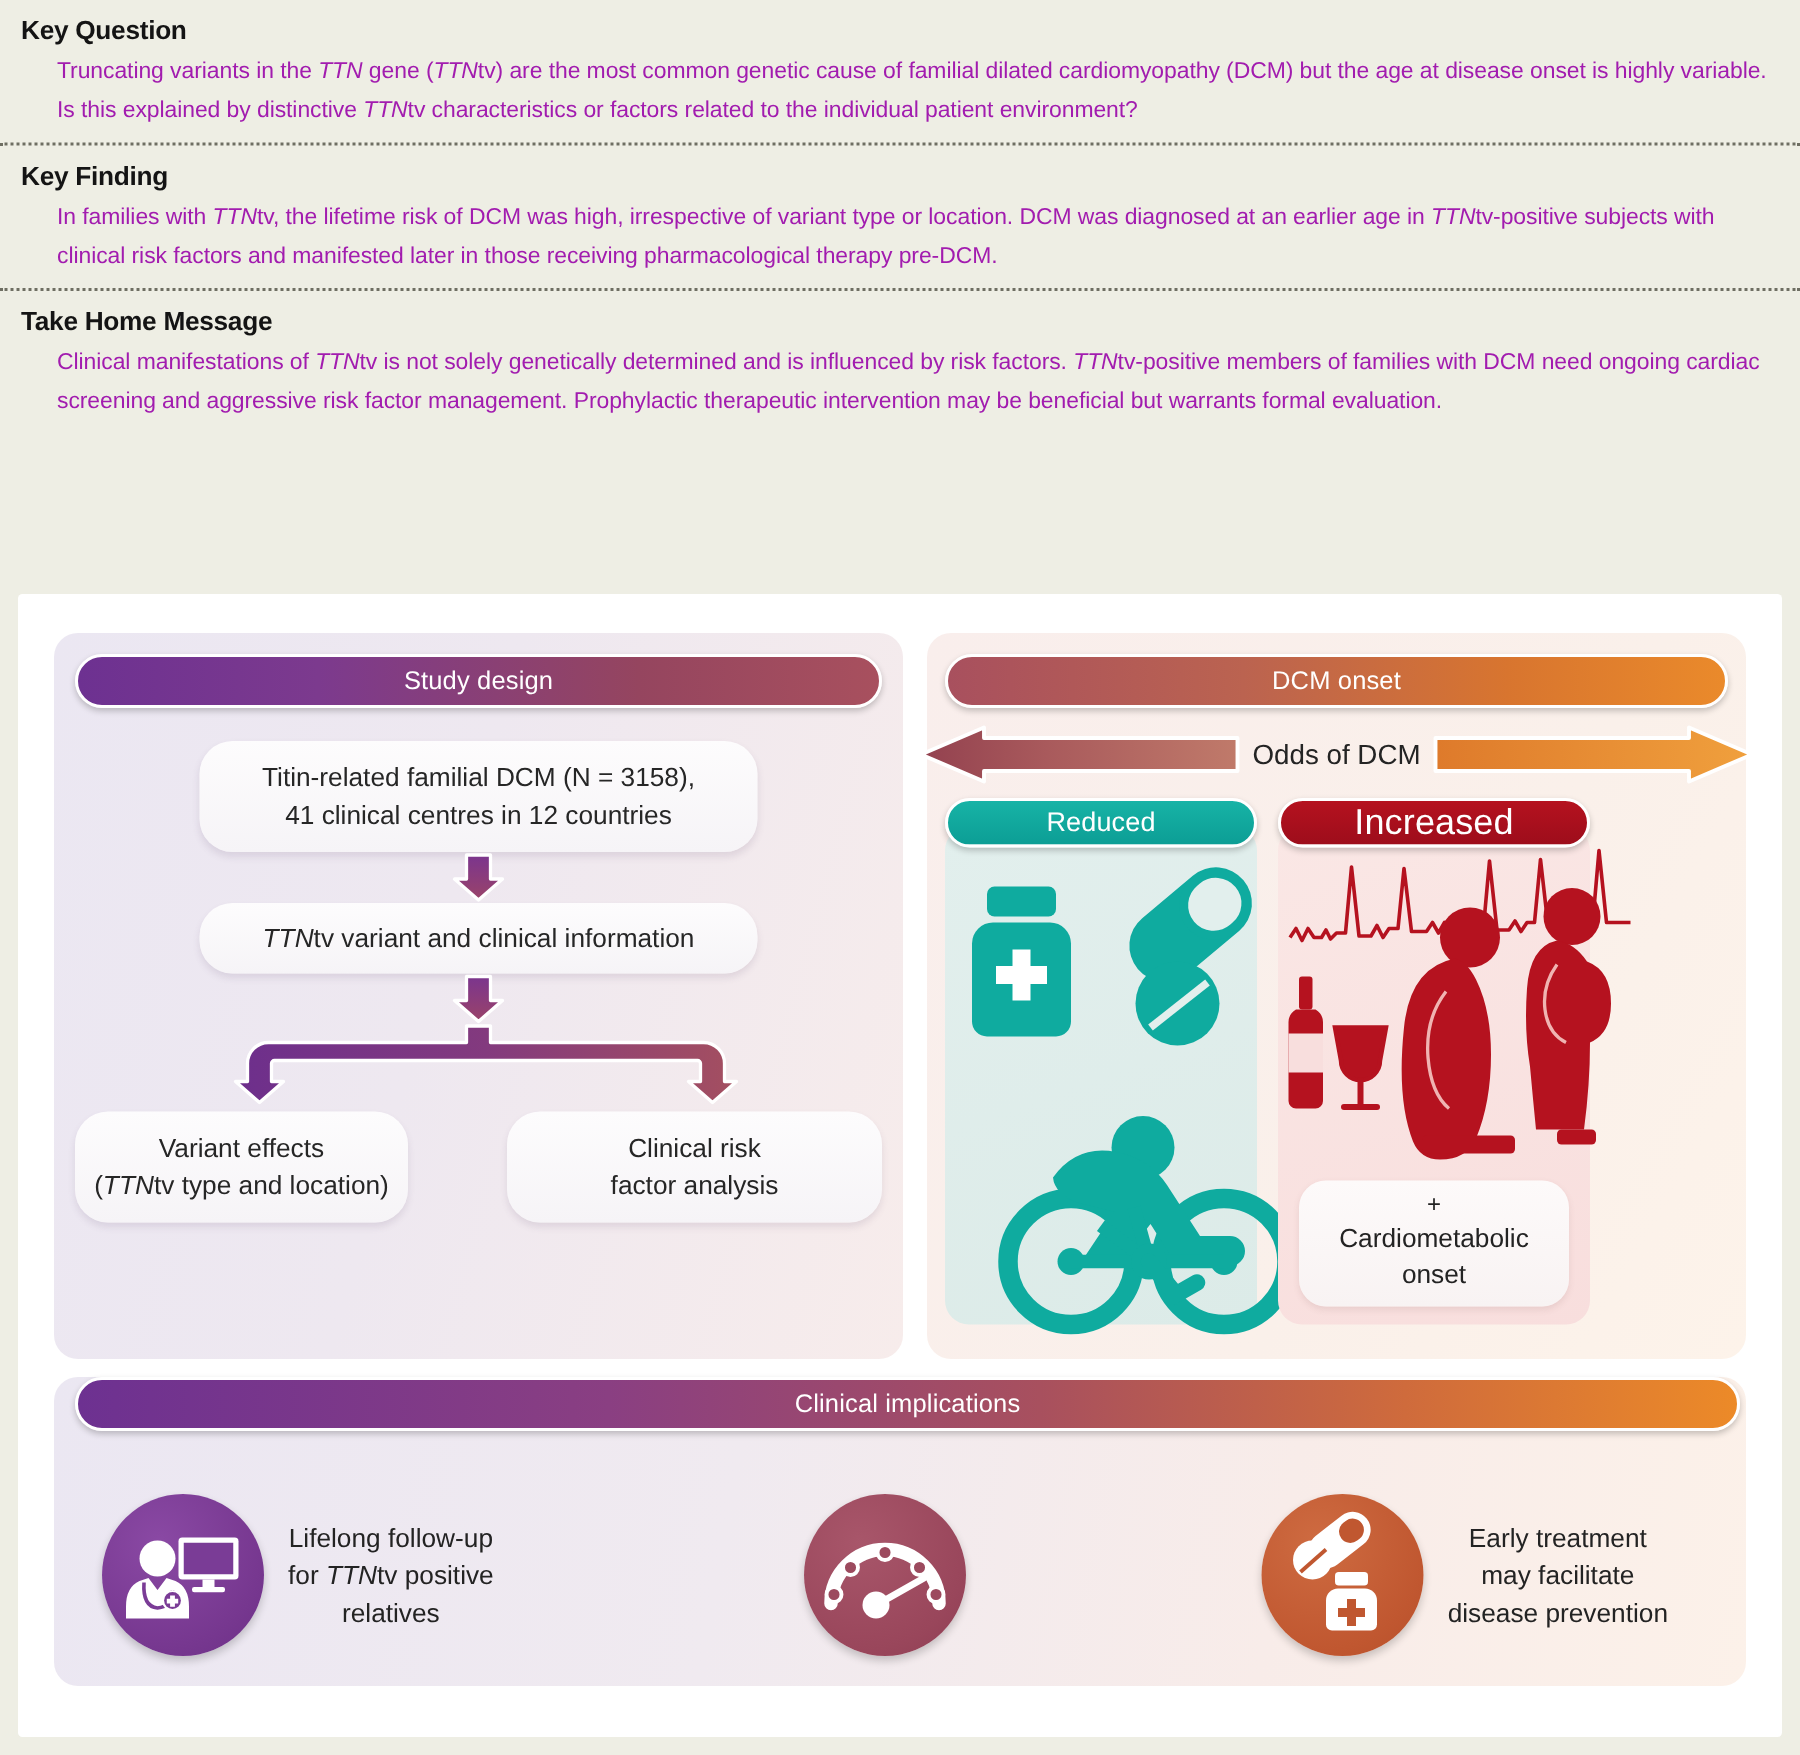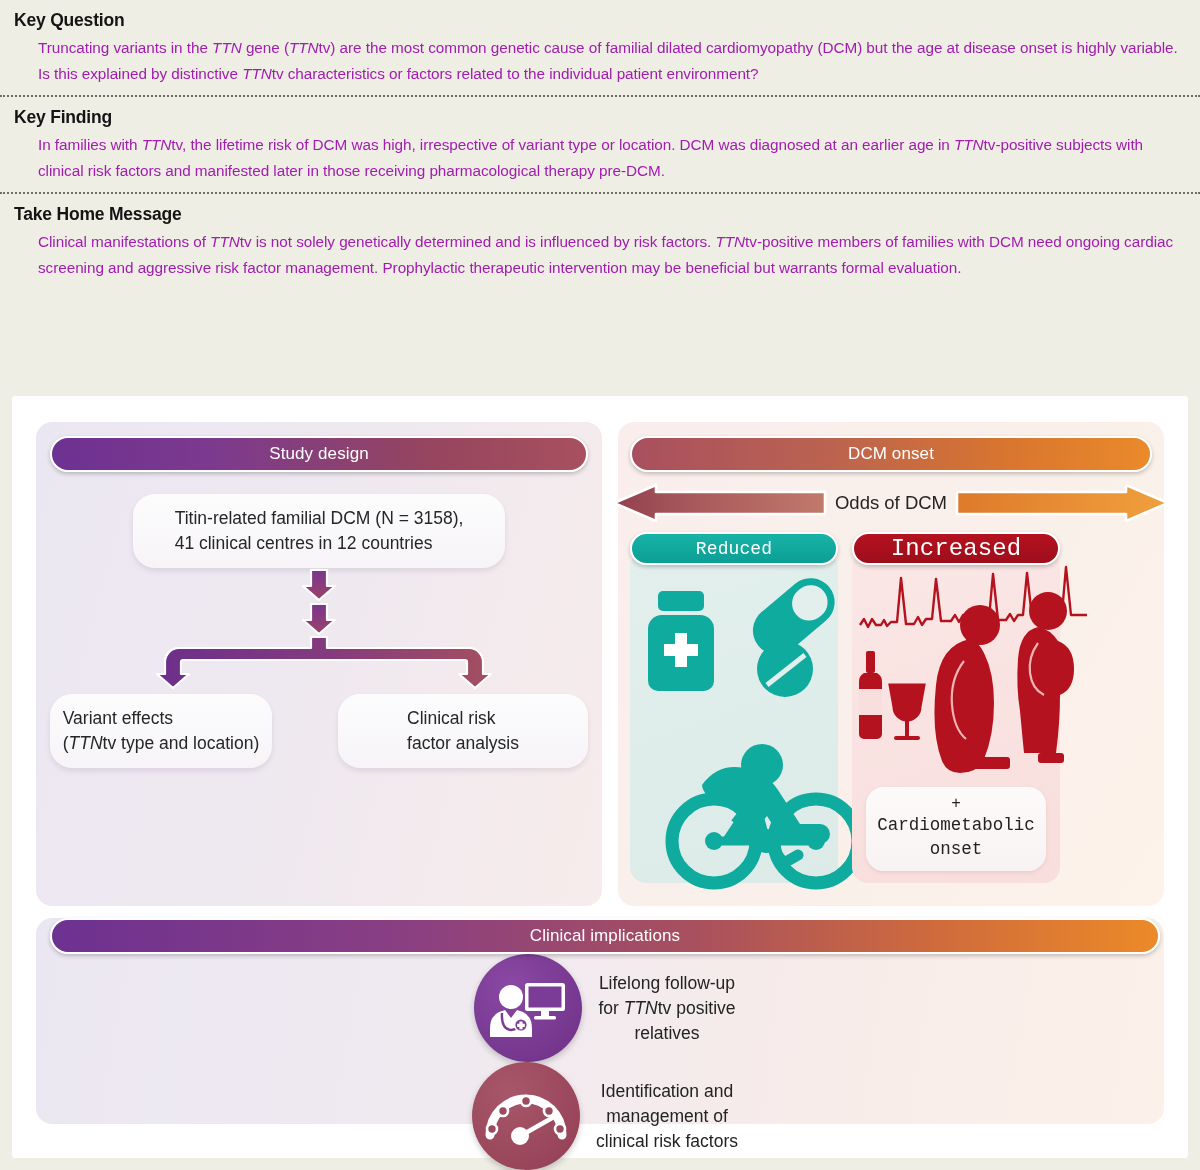--- a/index.html
+++ b/index.html
@@ -66,21 +66,21 @@
   }
   #pill-study {
     background: linear-gradient(90deg,#6d3191 0%,#7c3a8e 30%,#95455f 70%,#a8505e 100%);
     margin: 14px 0 0 0;
   }
   .flowbox {
     background: linear-gradient(180deg,#fdfcfd 0%,#f6f4f7 100%);
     border-radius: 22px;
     box-shadow: 0 3px 5px rgba(90,70,110,0.13);
     display: flex; align-items: center; justify-content: center;
-    font-size: 17.5px; color: #262626;
+    text-align: center; font-size: 17.5px; color: #262626;
     line-height: 25px;
   }
   .flowbox i { font-style: italic; }
   #flow-1 { width: 372px; height: 74px; margin: 22px auto 0 auto; }
   #flow-2 { width: 372px; height: 47px; margin: 0 auto; }
   #flow-3 { width: 372px; height: 47px; margin: 0 auto; }
   .flow-bottom { display: flex; justify-content: space-between; margin-top: 0; }
   #flow-4 { width: 222px; height: 74px; }
   #flow-5 { width: 250px; height: 74px; }
 
@@ -97,21 +97,21 @@
     background: linear-gradient(90deg,#a8505e 0%,#bb6350 38%,#d8752f 72%,#ea8a2b 100%);
     margin: 14px 0 0 0;
   }
   .odds-row {
     display: flex; align-items: center; justify-content: center;
     gap: 8px; height: 46px; margin-top: 8px;
   }
   .odds-label { font-size: 18.5px; color: #242424; white-space: nowrap; }
 
   .subcols { display: flex; gap: 14px; margin-top: 6px; }
-  .subcol { width: 208px; font-family: Liberation Mono, monospace; }
+  .subcol { width: 208px; }
   #pill-reduced { background: linear-gradient(180deg,#17b3a6 0%,#0c9e95 100%); font-size: 18px; height: 33px; }
   #pill-increased { background: linear-gradient(180deg,#b5121f 0%,#9d0d1b 100%); font-size: 24px; height: 33px; }
 
   .iconpanel {
     border-radius: 16px; margin-top: -14px; padding-top: 22px;
     height: 332px; position: relative;
   }
   #iconpanel-reduced { background: linear-gradient(160deg,#e2efed 0%,#dcebe8 100%); }
   #iconpanel-increased { background: linear-gradient(160deg,#fae7e5 0%,#f8dedd 100%); }
 
@@ -128,21 +128,21 @@
   
   #panel-implications {
     margin-top: 12px; height: 206px;
     background: linear-gradient(100deg,#ebe7f2 0%,#f0eaf0 40%,#f8ece9 72%,#fcf1e9 100%);
     padding: 0 4px 10px 14px;
   }
   #pill-implications {
     background: linear-gradient(90deg,#6d3191 0%,#8a3f82 32%,#a8505e 58%,#cf6b3c 80%,#ec8a28 100%);
     margin: 12px 0 0 0;
   }
-  .impl-row { display: flex; align-items: center; height: 150px; padding: 0 18px; flex-direction: column; }
+  .impl-row { display: flex; align-items: flex-end; height: 150px; padding: 0 18px; }
   .impl-item { display: flex; align-items: center; gap: 16px; flex: 1; }
   .impl-item:nth-child(2) { justify-content: center; }
   .impl-item:nth-child(3) { justify-content: flex-end; padding-right: 30px; }
   .impl-circle {
     width: 108px; height: 108px; border-radius: 50%;
     flex: 0 0 108px;
     box-shadow: 0 3px 6px rgba(0,0,0,0.2);
     display: flex; align-items: center; justify-content: center;
     position: relative;
   }
@@ -195,20 +195,23 @@
           <svg class="arrow-down" viewBox="0 0 372 34">
             <defs>
               <linearGradient id="agv1" x1="0" y1="0" x2="0" y2="1">
                 <stop offset="0%" stop-color="#7b358e"></stop>
                   <stop offset="100%" stop-color="#9a4369"></stop>
               </linearGradient>
             </defs>
             <path d="M178 2 h16 v16 h8 L186 32 L170 18 h8 z" fill="url(#agv1)" stroke="#ffffff" stroke-width="2.2" stroke-linejoin="round"></path>
           </svg>
 
+          <div class="flowbox" id="flow-2">
+            <span><i>TTN</i>tv variant and clinical information</span>
+          </div>
 
           <svg class="arrow-down" viewBox="0 0 372 34">
             <path d="M178 2 h16 v16 h8 L186 32 L170 18 h8 z" fill="url(#agv1)" stroke="#ffffff" stroke-width="2.2" stroke-linejoin="round"></path>
           </svg>
 
 
           <svg class="arrow-split" viewBox="0 0 470 58">
             <defs>
               <linearGradient id="agsplit" x1="0" y1="0" x2="1" y2="0">
                 <stop offset="0%" stop-color="#6d2f8c"></stop>
@@ -380,21 +383,20 @@
                   <circle cx="8" cy="44" r="5"></circle>
                   <circle cx="19" cy="26" r="5"></circle>
                   <circle cx="42" cy="16" r="5"></circle>
                   <circle cx="65" cy="26" r="5"></circle>
                   <circle cx="76" cy="44" r="5"></circle>
                 </g>
                 <path d="M38 50 L68 33" stroke="#ffffff" stroke-width="4.5" stroke-linecap="round"></path>
                 <circle cx="36" cy="51" r="9" fill="#ffffff"></circle>
               </svg>
             </div>
-            <div class="impl-text">Identification and<br>management of<br>clinical risk factors</div>
           </div>
 
           <div class="impl-item">
             <div class="impl-circle" id="impl-circle-3">
               <svg width="70" height="76" viewBox="0 0 70 76">
                 <g fill="#ffffff">
                   <g transform="rotate(-38 36 20)">
                     <rect x="14" y="2" width="46" height="24" rx="12"></rect>
                     <rect x="37" y="5" width="20" height="18" rx="9" fill="#c05730"></rect>
                     <rect x="37" y="5" width="20" height="18" rx="9" fill="none" stroke="#ffffff" stroke-width="3"></rect>

